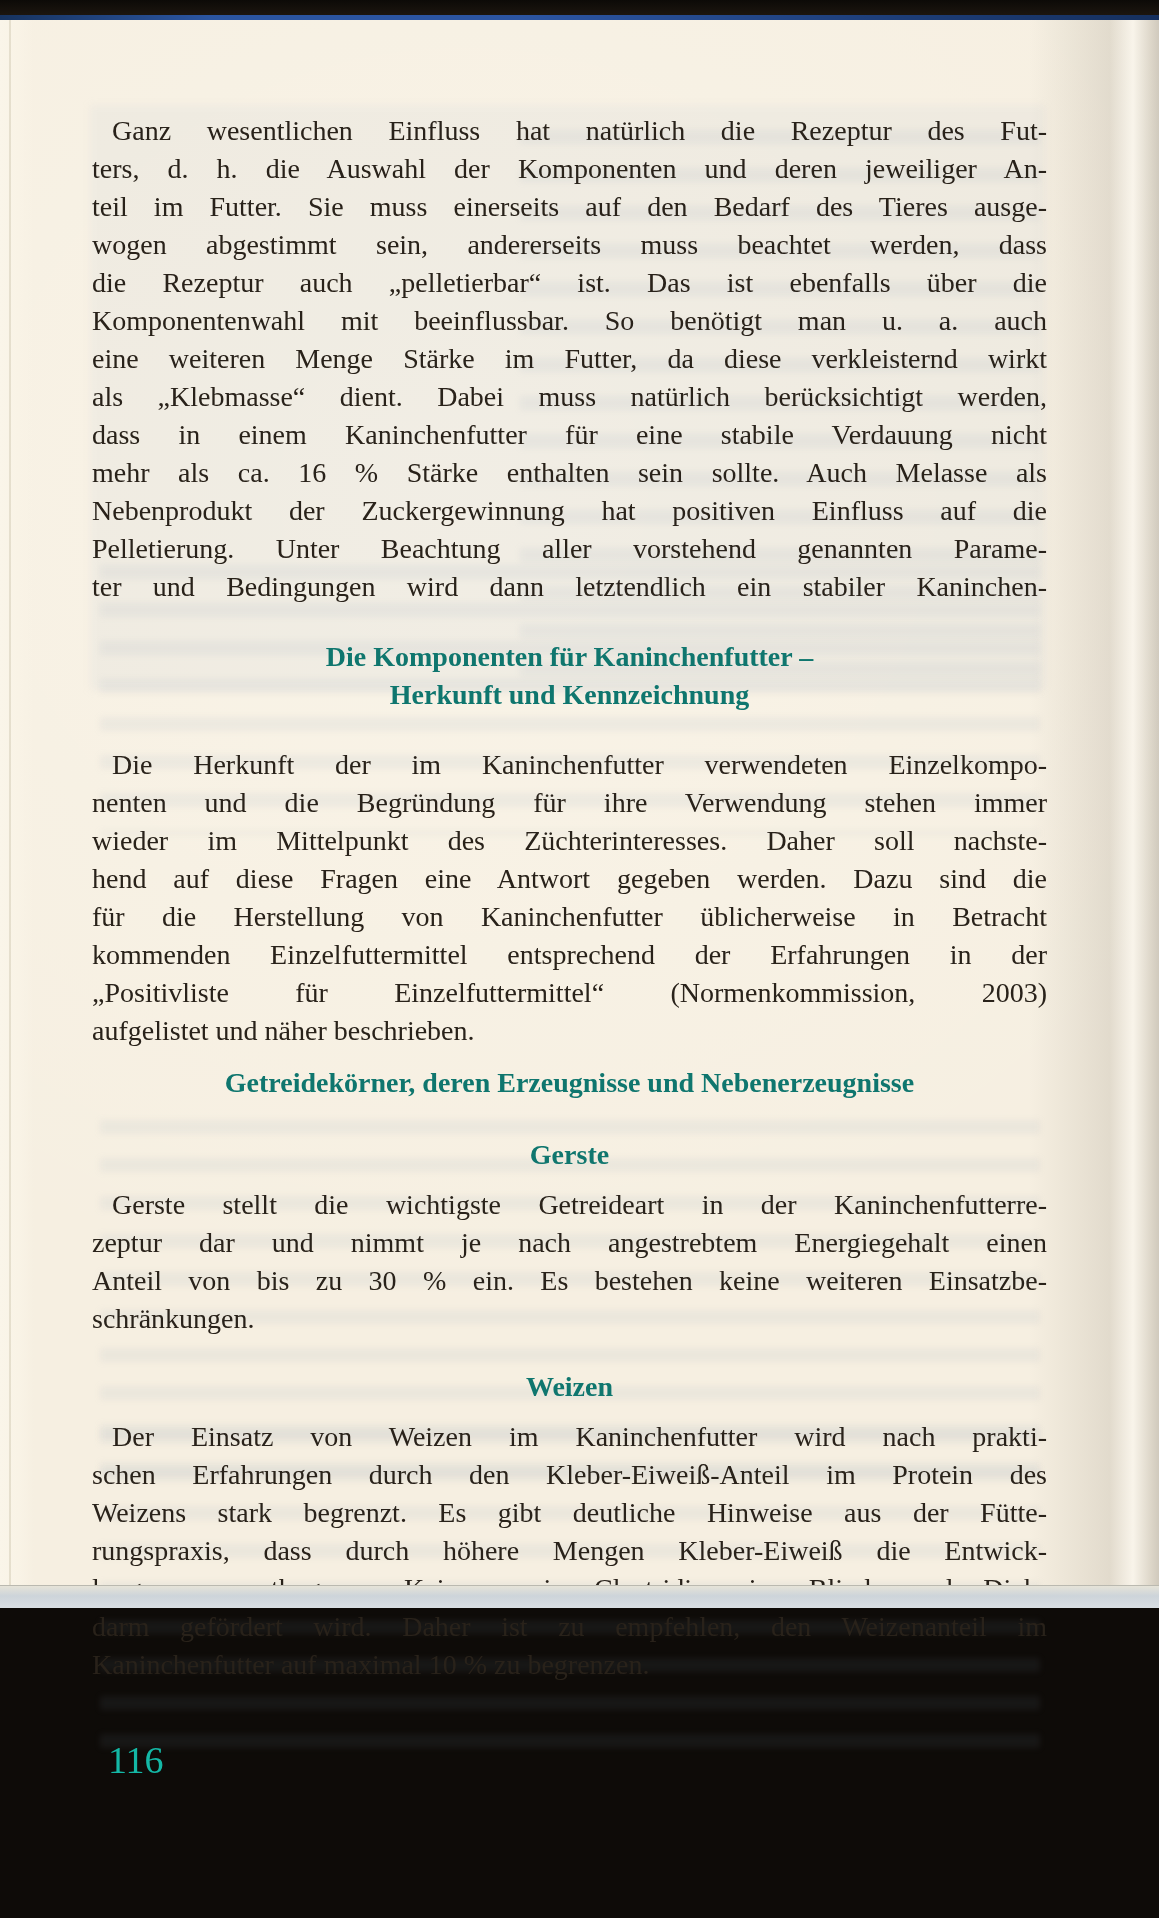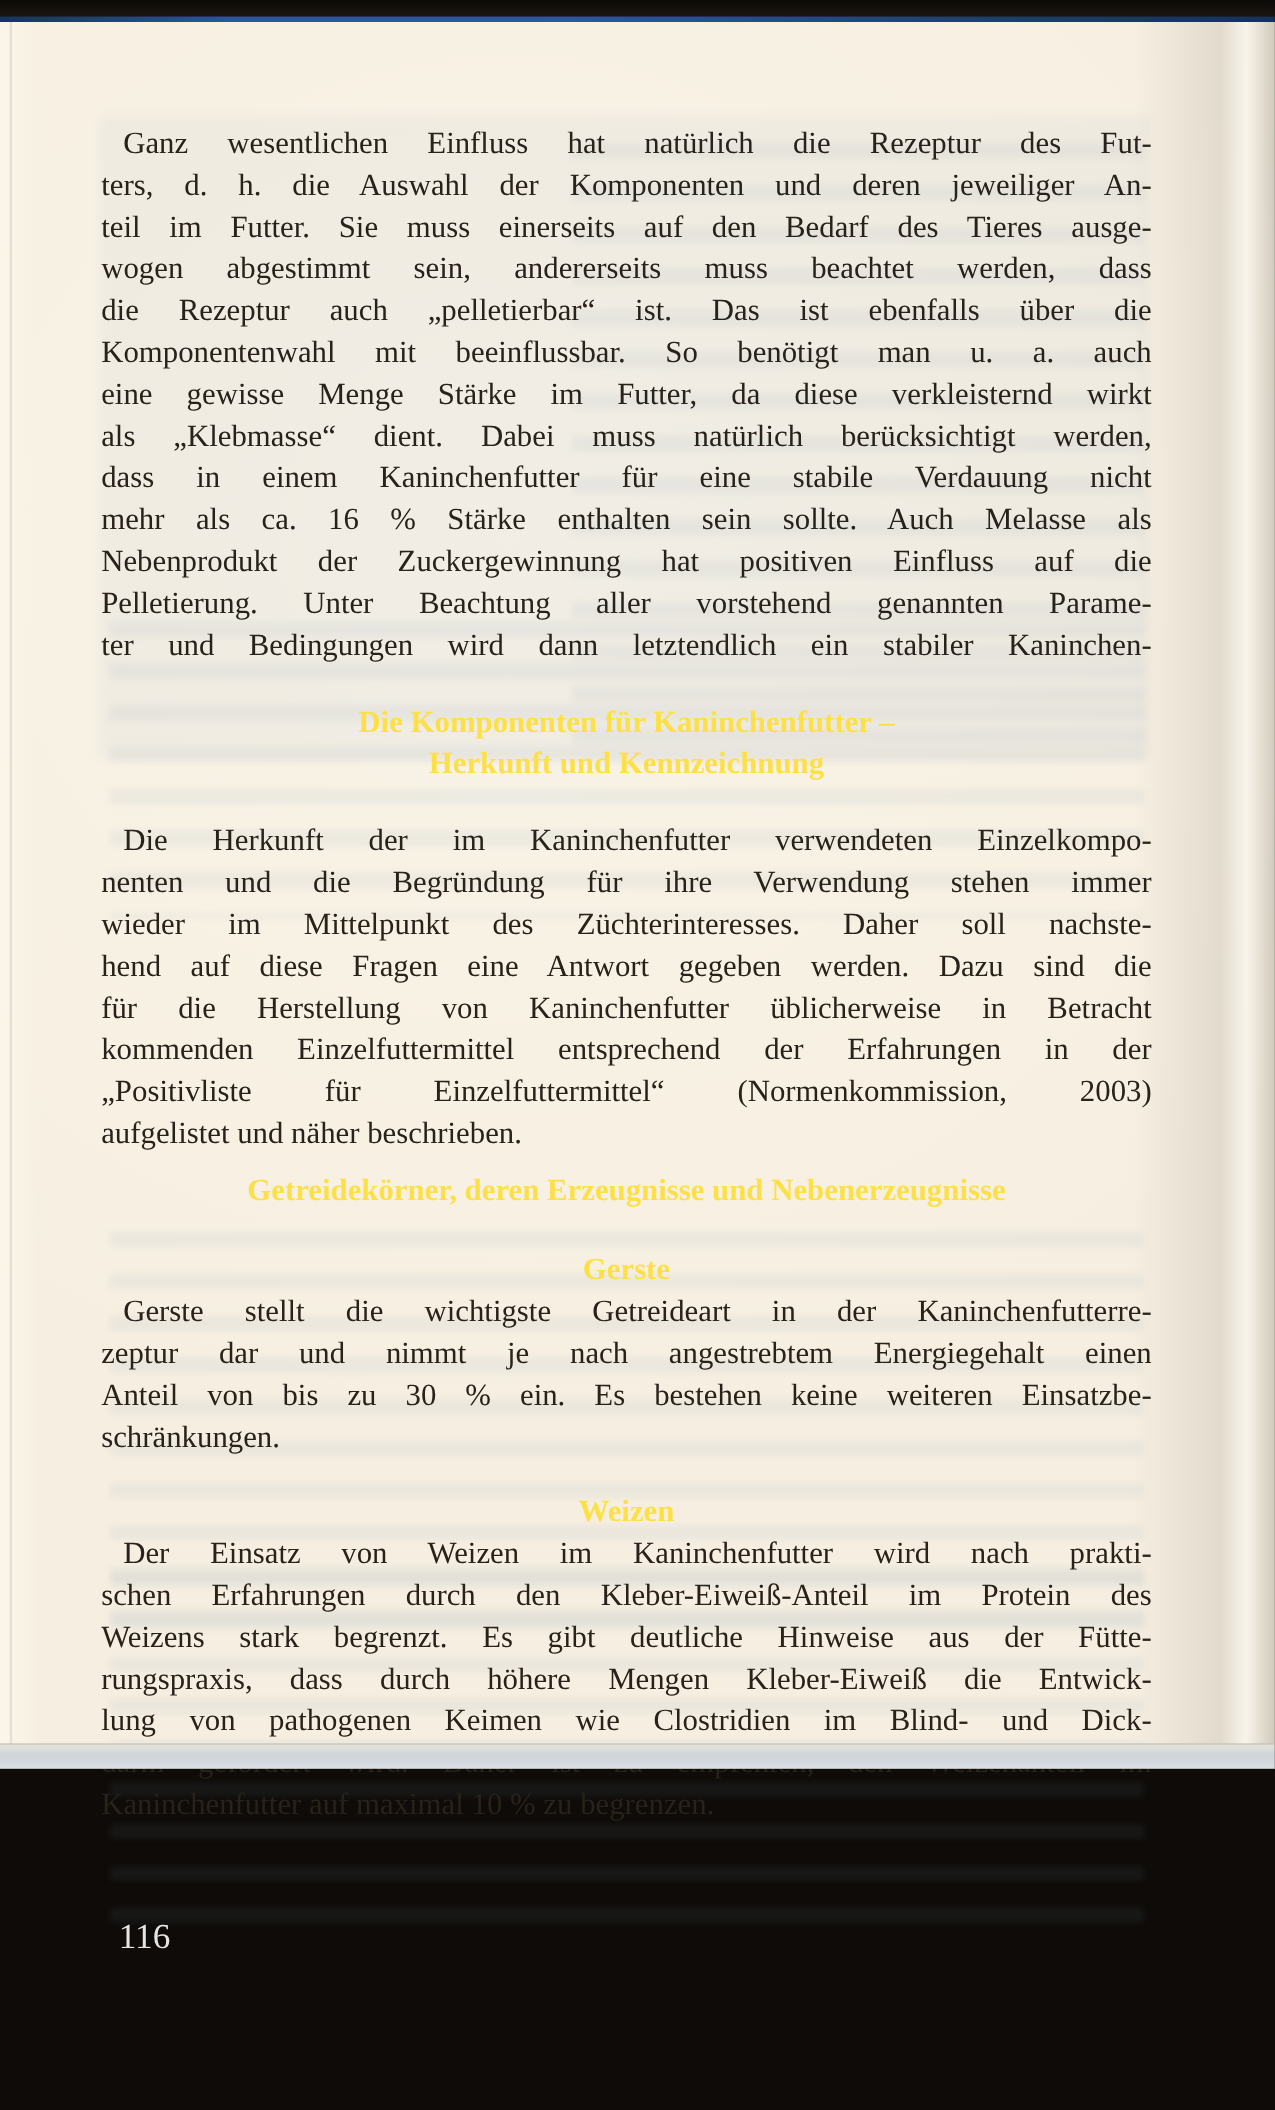--- a/index.html
+++ b/index.html
@@ -115,39 +115,39 @@
     text-align-last: justify;
     overflow: hidden;
     white-space: normal;
   }
   .pline.lastline { text-align-last: left; }
   .pline.indent { text-indent: 20px; }
 
   .heading {
     font-weight: bold;
     text-align: center;
-    margin: 0;
+    margin: 12px;
     font-size: 28px;
-    color: #fde047;
+    color: #0f766e;
   }
   .heading .hline { height: 38px; line-height: 38px; }
 
   .mt-h1   { margin-top: 32px; }
   .mt-p2   { margin-top: 32px; }
   .mt-h2   { margin-top: 14px; }
   .mt-h3   { margin-top: 34px; }
   .mt-h4   { margin-top: 30px; }
 
   .pageno {
     position: absolute;
     left: 108px;
     top: 1742px;
-    font-size: 32px;
+    font-size: 38px;
     line-height: 36px;
-    color: #e5e5e5;
+    color: #14b8a6;
     text-align: center;
   }
 </style>
 </head>
 <body>
 
 <div class="scan">
 
   <div class="topbar"></div>
   <div class="blueline"></div>
@@ -166,21 +166,21 @@
 
   <div class="column">
 
     <div class="para">
         <div class="pline indent">Ganz wesentlichen Einfluss hat natürlich die Rezeptur des Fut-</div>
         <div class="pline">ters, d. h. die Auswahl der Komponenten und deren jeweiliger An-</div>
         <div class="pline">teil im Futter. Sie muss einerseits auf den Bedarf des Tieres ausge-</div>
         <div class="pline">wogen abgestimmt sein, andererseits muss beachtet werden, dass</div>
         <div class="pline">die Rezeptur auch „pelletierbar“ ist. Das ist ebenfalls über die</div>
         <div class="pline">Komponentenwahl mit beeinflussbar. So benötigt man u. a. auch</div>
-        <div class="pline">eine gewisse Menge Stärke im Futter, da diese verkleisternd wirkt</div>
+        <div class="pline">eine weiteren Menge Stärke im Futter, da diese verkleisternd wirkt</div>
         <div class="pline">als „Klebmasse“ dient. Dabei muss natürlich berücksichtigt werden,</div>
         <div class="pline">dass in einem Kaninchenfutter für eine stabile Verdauung nicht</div>
         <div class="pline">mehr als ca. 16 % Stärke enthalten sein sollte. Auch Melasse als</div>
         <div class="pline">Nebenprodukt der Zuckergewinnung hat positiven Einfluss auf die</div>
         <div class="pline">Pelletierung. Unter Beachtung aller vorstehend genannten Parame-</div>
         <div class="pline">ter und Bedingungen wird dann letztendlich ein stabiler Kaninchen-</div>
       </div>
 
     <div class="heading mt-h1">
       <div class="hline">Die Komponenten für Kaninchenfutter –</div>

